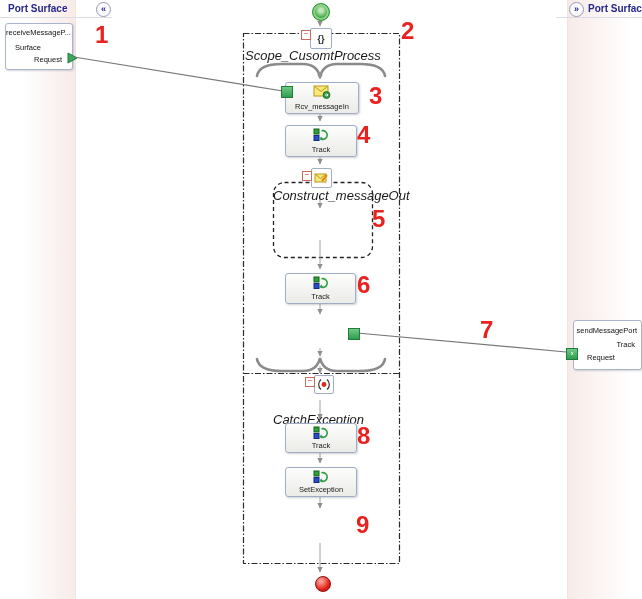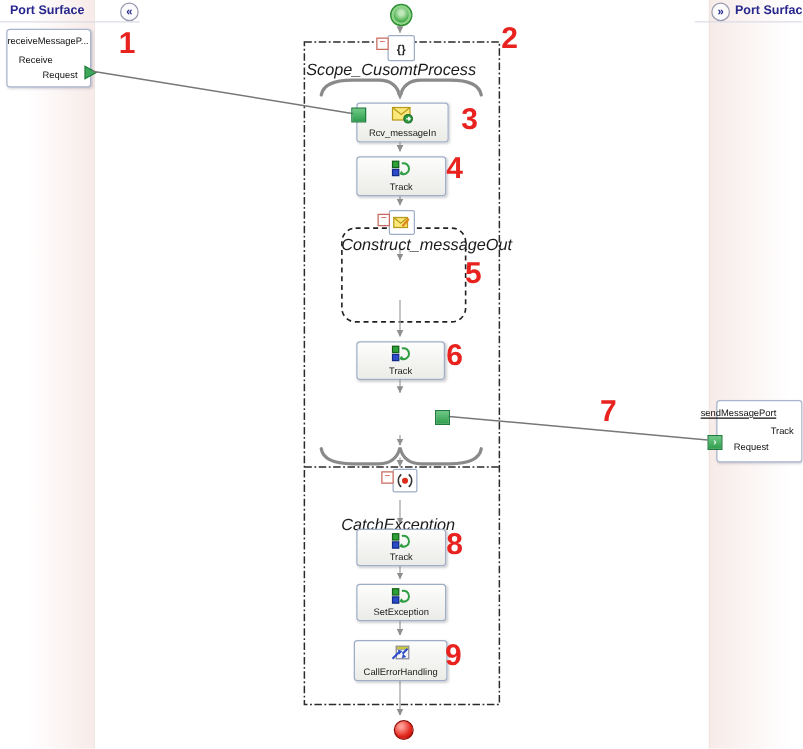--- a/index.html
+++ b/index.html
@@ -100,29 +100,29 @@
 
     <line x1="74" y1="57" x2="283" y2="91" stroke="#777" stroke-width="1.2"></line>
     <line x1="357" y1="333" x2="566" y2="352" stroke="#777" stroke-width="1.2"></line>
   </svg>
 
   <div class="start-node"></div>
   <div class="end-node"></div>
 
   <div class="port-box" style="left:5px;top:23px;width:66px;height:45px;">
     <div class="port-line" style="left:0;right:4px;top:4px;text-align:center;">receiveMessageP...</div>
-    <div class="port-line" style="left:9px;top:19px;">Receive</div>
+    <div class="port-line" style="left:9px;top:19px;">Surface</div>
     <div class="port-line" style="right:10px;top:31px;">Request</div>
     <svg style="position:absolute;right:-6px;top:28px;" width="11" height="12">
       <polygon points="1,1 10,6 1,11" fill="#3fa75c" stroke="#1e7c3c"></polygon>
     </svg>
   </div>
 
   <div class="port-box" style="left:573px;top:320px;width:67px;height:48px;">
-    <div class="port-line" style="right:20px;top:5px;text-decoration:underline;">sendMessagePort</div>
+    <div class="port-line" style="right:4px;top:5px;">sendMessagePort</div>
     <div class="port-line" style="right:6px;top:19px;">Track</div>
     <div class="port-line" style="left:13px;top:32px;">Request</div>
     <div class="conn-sq" style="left:-8px;top:27px;">
         <span class="gl">›</span>
       </div>
   </div>
 
   <div class="minus-box" style="left:301px;top:30px;">−</div>
   <div class="hdr-icon" style="left:310px;top:28px;width:20px;height:19px;font-size:9px;font-weight:bold;color:#222;">
       <span>{}</span>
@@ -196,31 +196,20 @@
   <div class="shape" style="left:285px;top:467px;width:70px;height:28px;">
     <svg class="ico" width="16" height="14">
       <rect x="1" y="1" width="5" height="5" fill="#2fa035" stroke="#14621a"></rect>
       <rect x="1" y="7.5" width="5" height="5" fill="#2b4bc8" stroke="#122a85"></rect>
       <path d="M8,11 a4.4,4.4 0 1 0 0.5,-8.2" fill="none" stroke="#2f9e44" stroke-width="1.6"></path>
       <polygon points="6.2,11.8 10.4,11.2 8,8.6" fill="#2f9e44"></polygon>
     </svg>
     <span class="lbl">SetException</span>
   </div>
 
-  <div class="shape" style="left:283px;top:512px;width:73px;height:31px;">
-    <svg class="ico" width="16" height="14">
-      <rect x="4" y="2" width="10" height="10" fill="#f4f4f8" stroke="#8a8a9a"></rect>
-      <rect x="4" y="2" width="10" height="2.5" fill="#c8c83e" stroke="#8a8a9a" stroke-width="0.5"></rect>
-      <path d="M1,12 L7,6" stroke="#2b4bc8" stroke-width="1.6"></path>
-      <polygon points="5.4,4.8 9,5.8 6.4,8.6" fill="#2b4bc8"></polygon>
-      <path d="M13,4 L9,8" stroke="#2b4bc8" stroke-width="1.6"></path>
-      <polygon points="7.4,9.6 11,8.6 8.4,6" fill="#2b4bc8" transform="translate(1,2)"></polygon>
-    </svg>
-    <span class="lbl">CallErrorHandling</span>
-  </div>
 
   <div class="red-num" style="left:95px;top:23px;">1</div>
   <div class="red-num" style="left:401px;top:19px;">2</div>
   <div class="red-num" style="left:369px;top:84px;">3</div>
   <div class="red-num" style="left:357px;top:123px;">4</div>
   <div class="red-num" style="left:372px;top:207px;">5</div>
   <div class="red-num" style="left:357px;top:273px;">6</div>
   <div class="red-num" style="left:480px;top:318px;">7</div>
   <div class="red-num" style="left:357px;top:424px;">8</div>
   <div class="red-num" style="left:356px;top:513px;">9</div>

